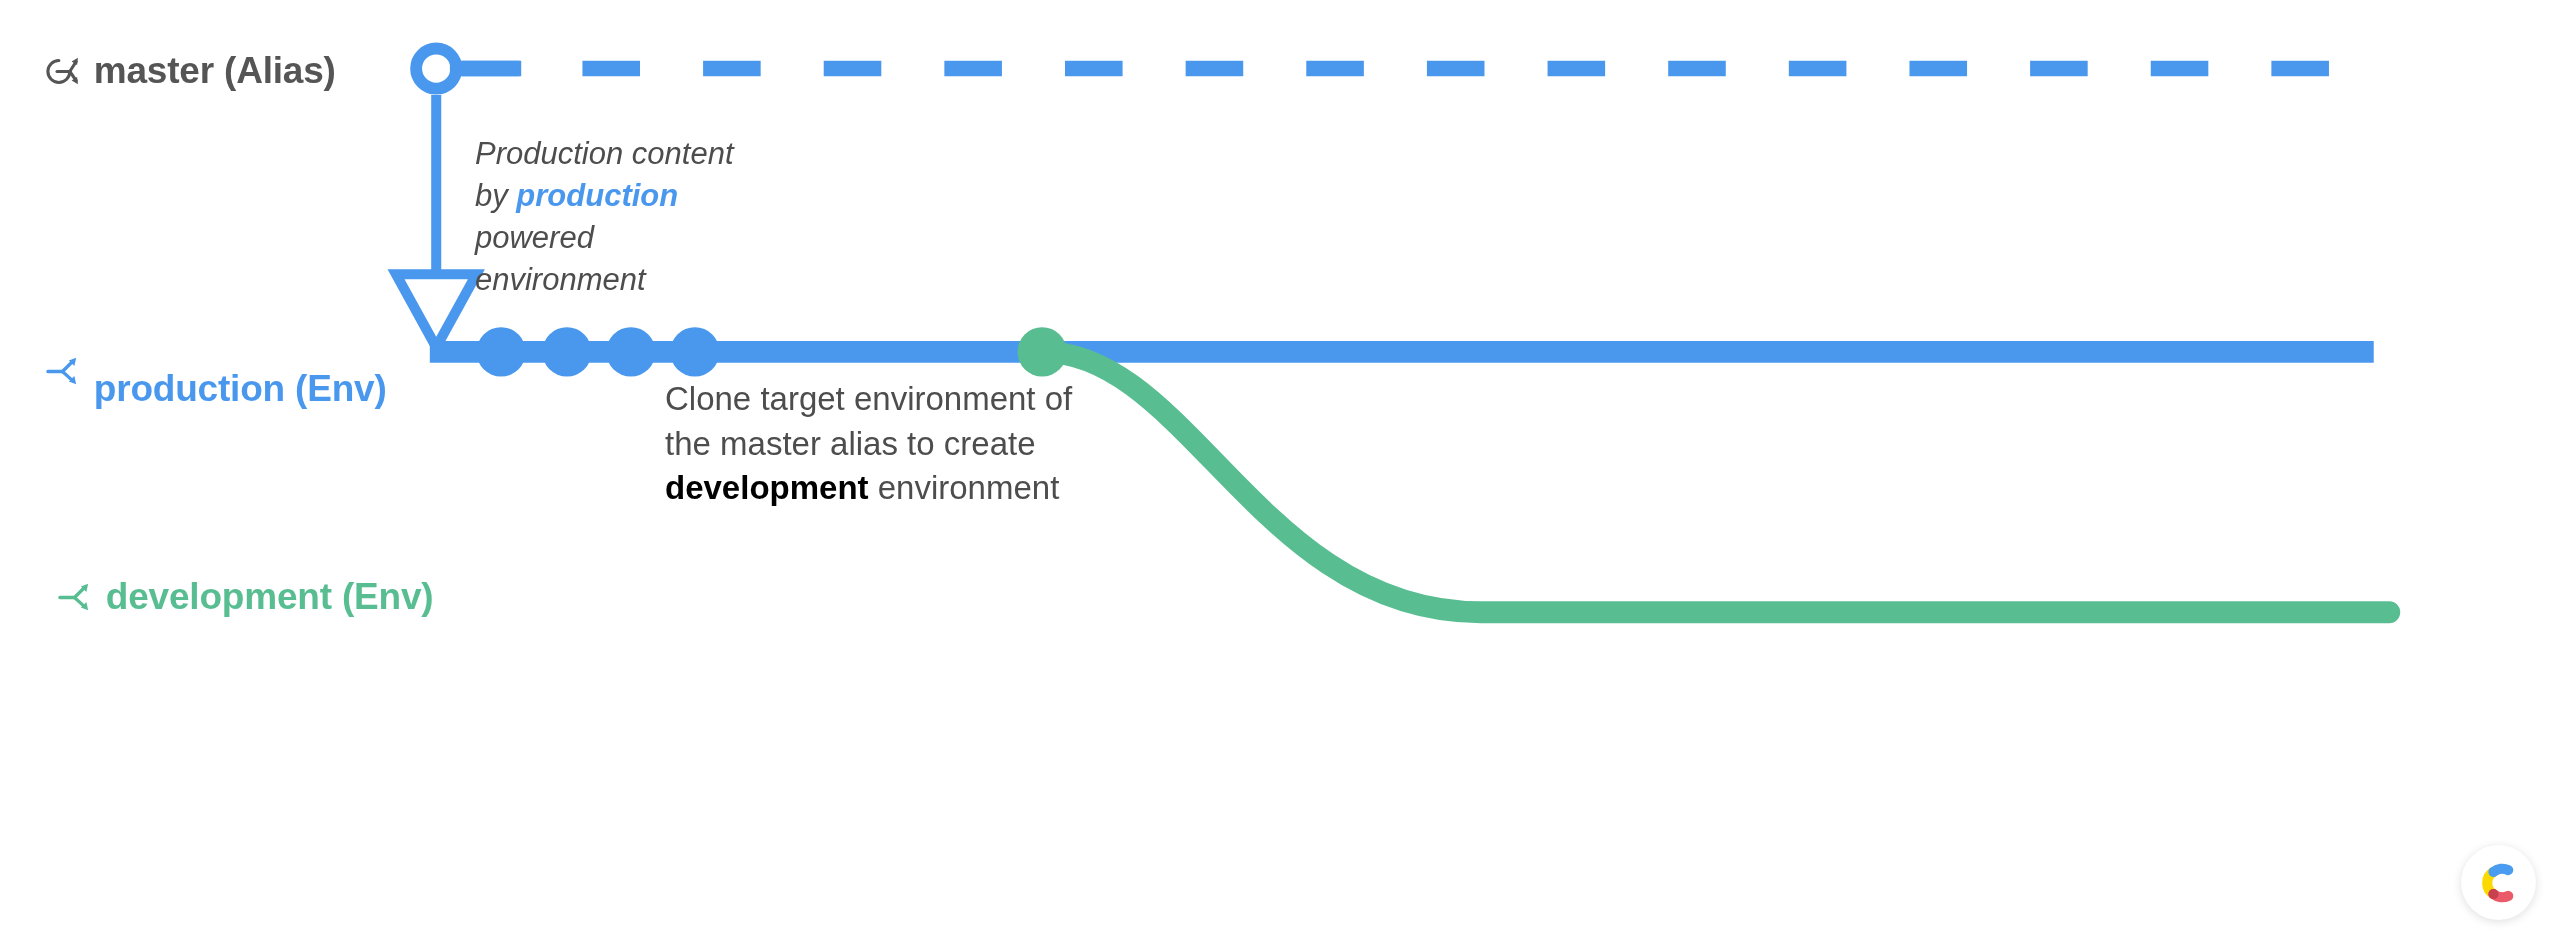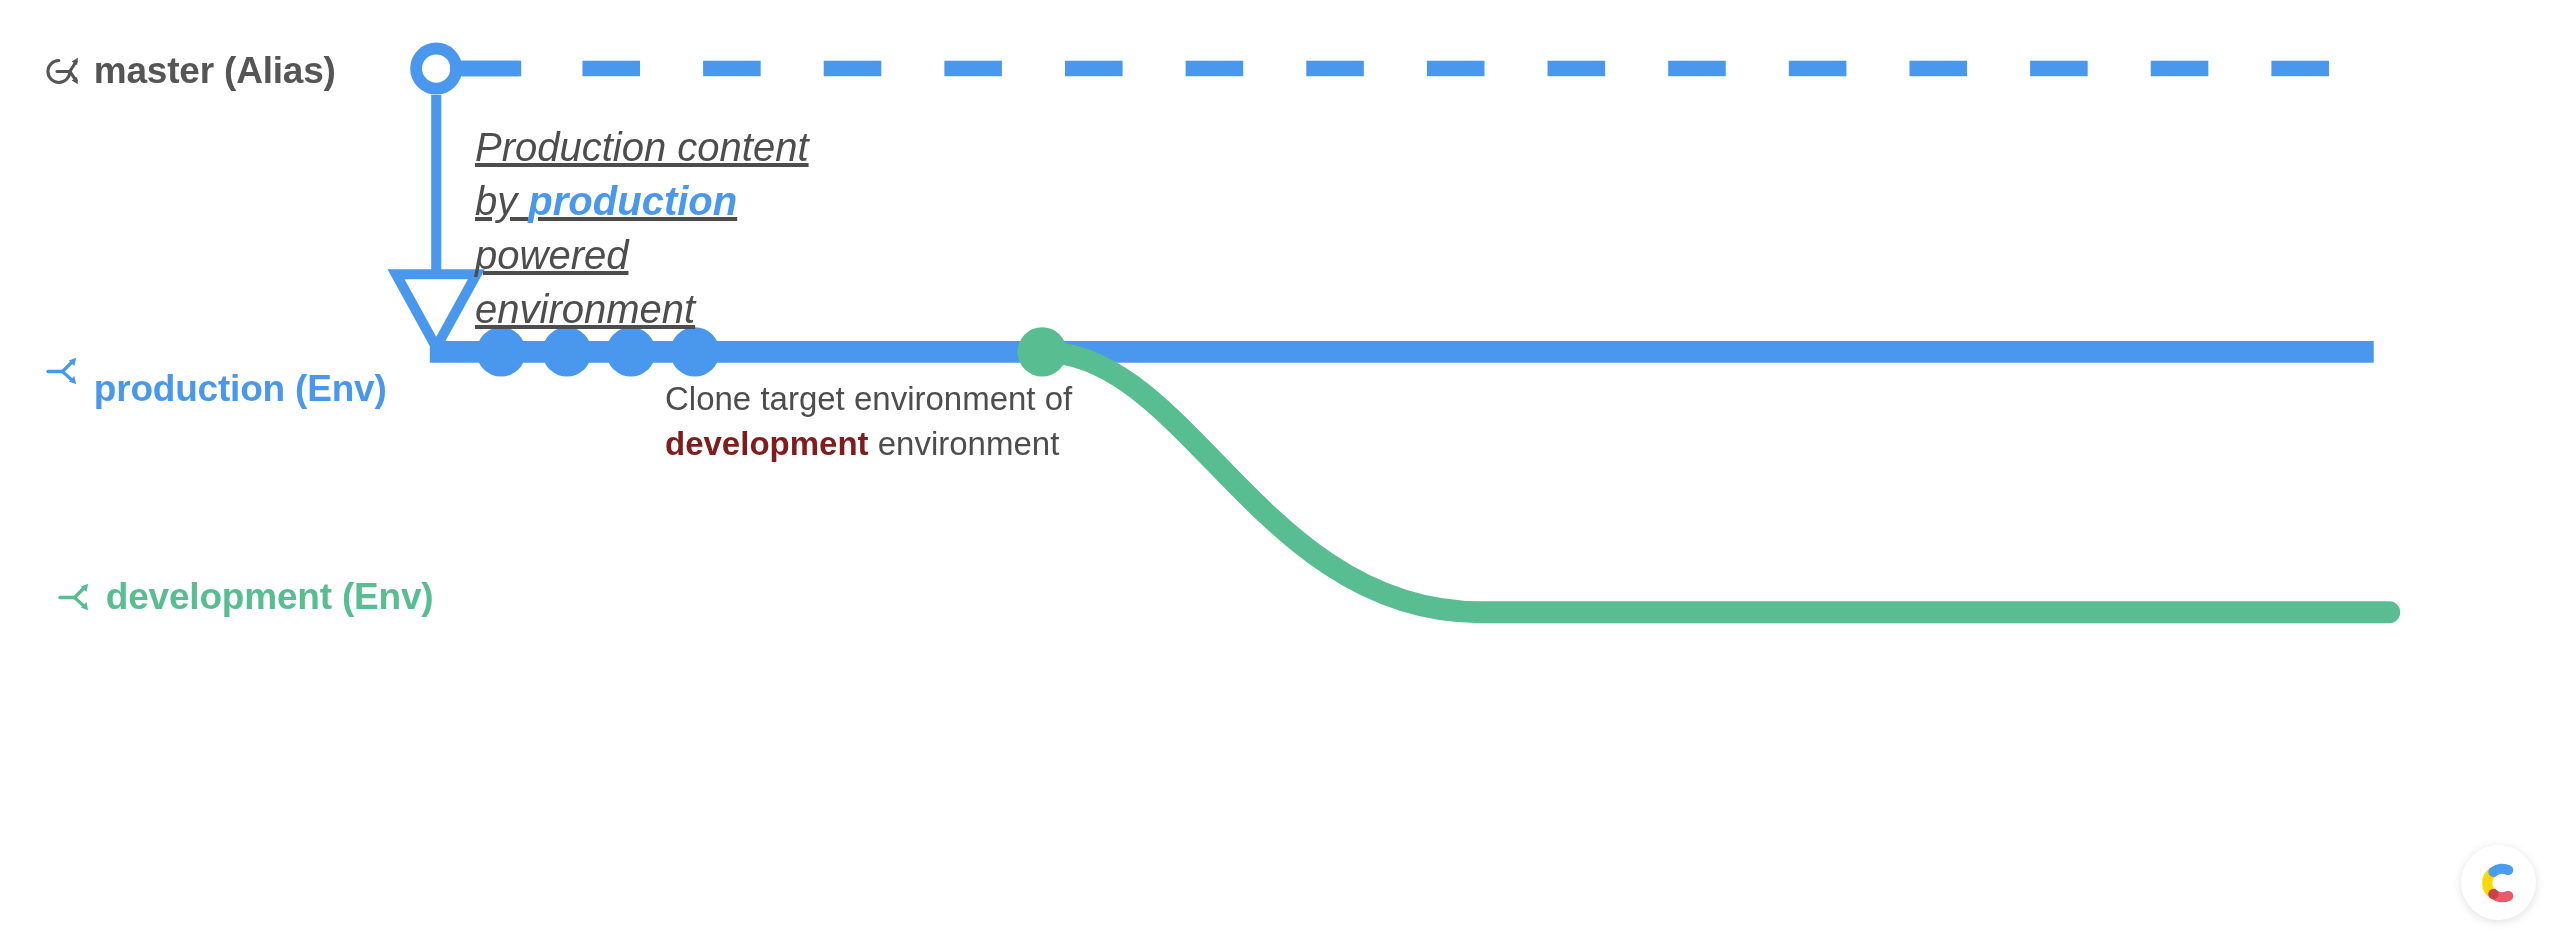--- a/index.html
+++ b/index.html
@@ -52,35 +52,34 @@
   #label-development .label-text { color: #59bd92; }
 
   
   .annotation {
     position: absolute;
     color: #4d4d4d;
     line-height: 1.35;
   }
   #annotation-production {
     left: 475px;
-    top: 120px;
-    font-size: 40px;
+    top: 133px;
+    font-size: 31px;
     font-style: italic;
     width: 384px;
-    text-decoration: underline;
   }
   #annotation-production .hl { color: #4a98ee; font-weight: 700; font-style: italic; }
 
   #annotation-development {
     left: 665px;
     top: 377px;
     font-size: 33px;
     width: 512px;
   }
-  #annotation-development .hl { color: #7f1d1d; font-weight: 700; }
+  #annotation-development .hl { color: #000000; font-weight: 700; }
 
   .anno-line { display: block; }
 
   
   #brand-logo {
     position: absolute;
     left: 2461px;
     top: 845px;
     width: 75px;
     height: 75px;
@@ -165,20 +164,21 @@
 
   <div class="annotation" id="annotation-production">
     <span class="anno-line">Production content</span>
     <span class="anno-line"><span>by </span><span class="hl">production</span></span>
     <span class="anno-line">powered</span>
     <span class="anno-line">environment</span>
   </div>
 
   <div class="annotation" id="annotation-development">
     <span class="anno-line">Clone target environment of</span>
+    <span class="anno-line">the master alias to create</span>
     <span class="anno-line"><span class="hl">development</span><span> environment</span></span>
   </div>
 
   <div id="brand-logo">
     <svg width="48" height="48" viewBox="0 0 52 52">
 
       <path d="M20 14 A 14 14 0 0 0 20 38" fill="none" stroke="#fcd900" stroke-width="11" stroke-linecap="round"></path>
 
       <path d="M20 14 A 15 15 0 0 1 36 12" fill="none" stroke="#4a9cf0" stroke-width="11" stroke-linecap="round"></path>
 

